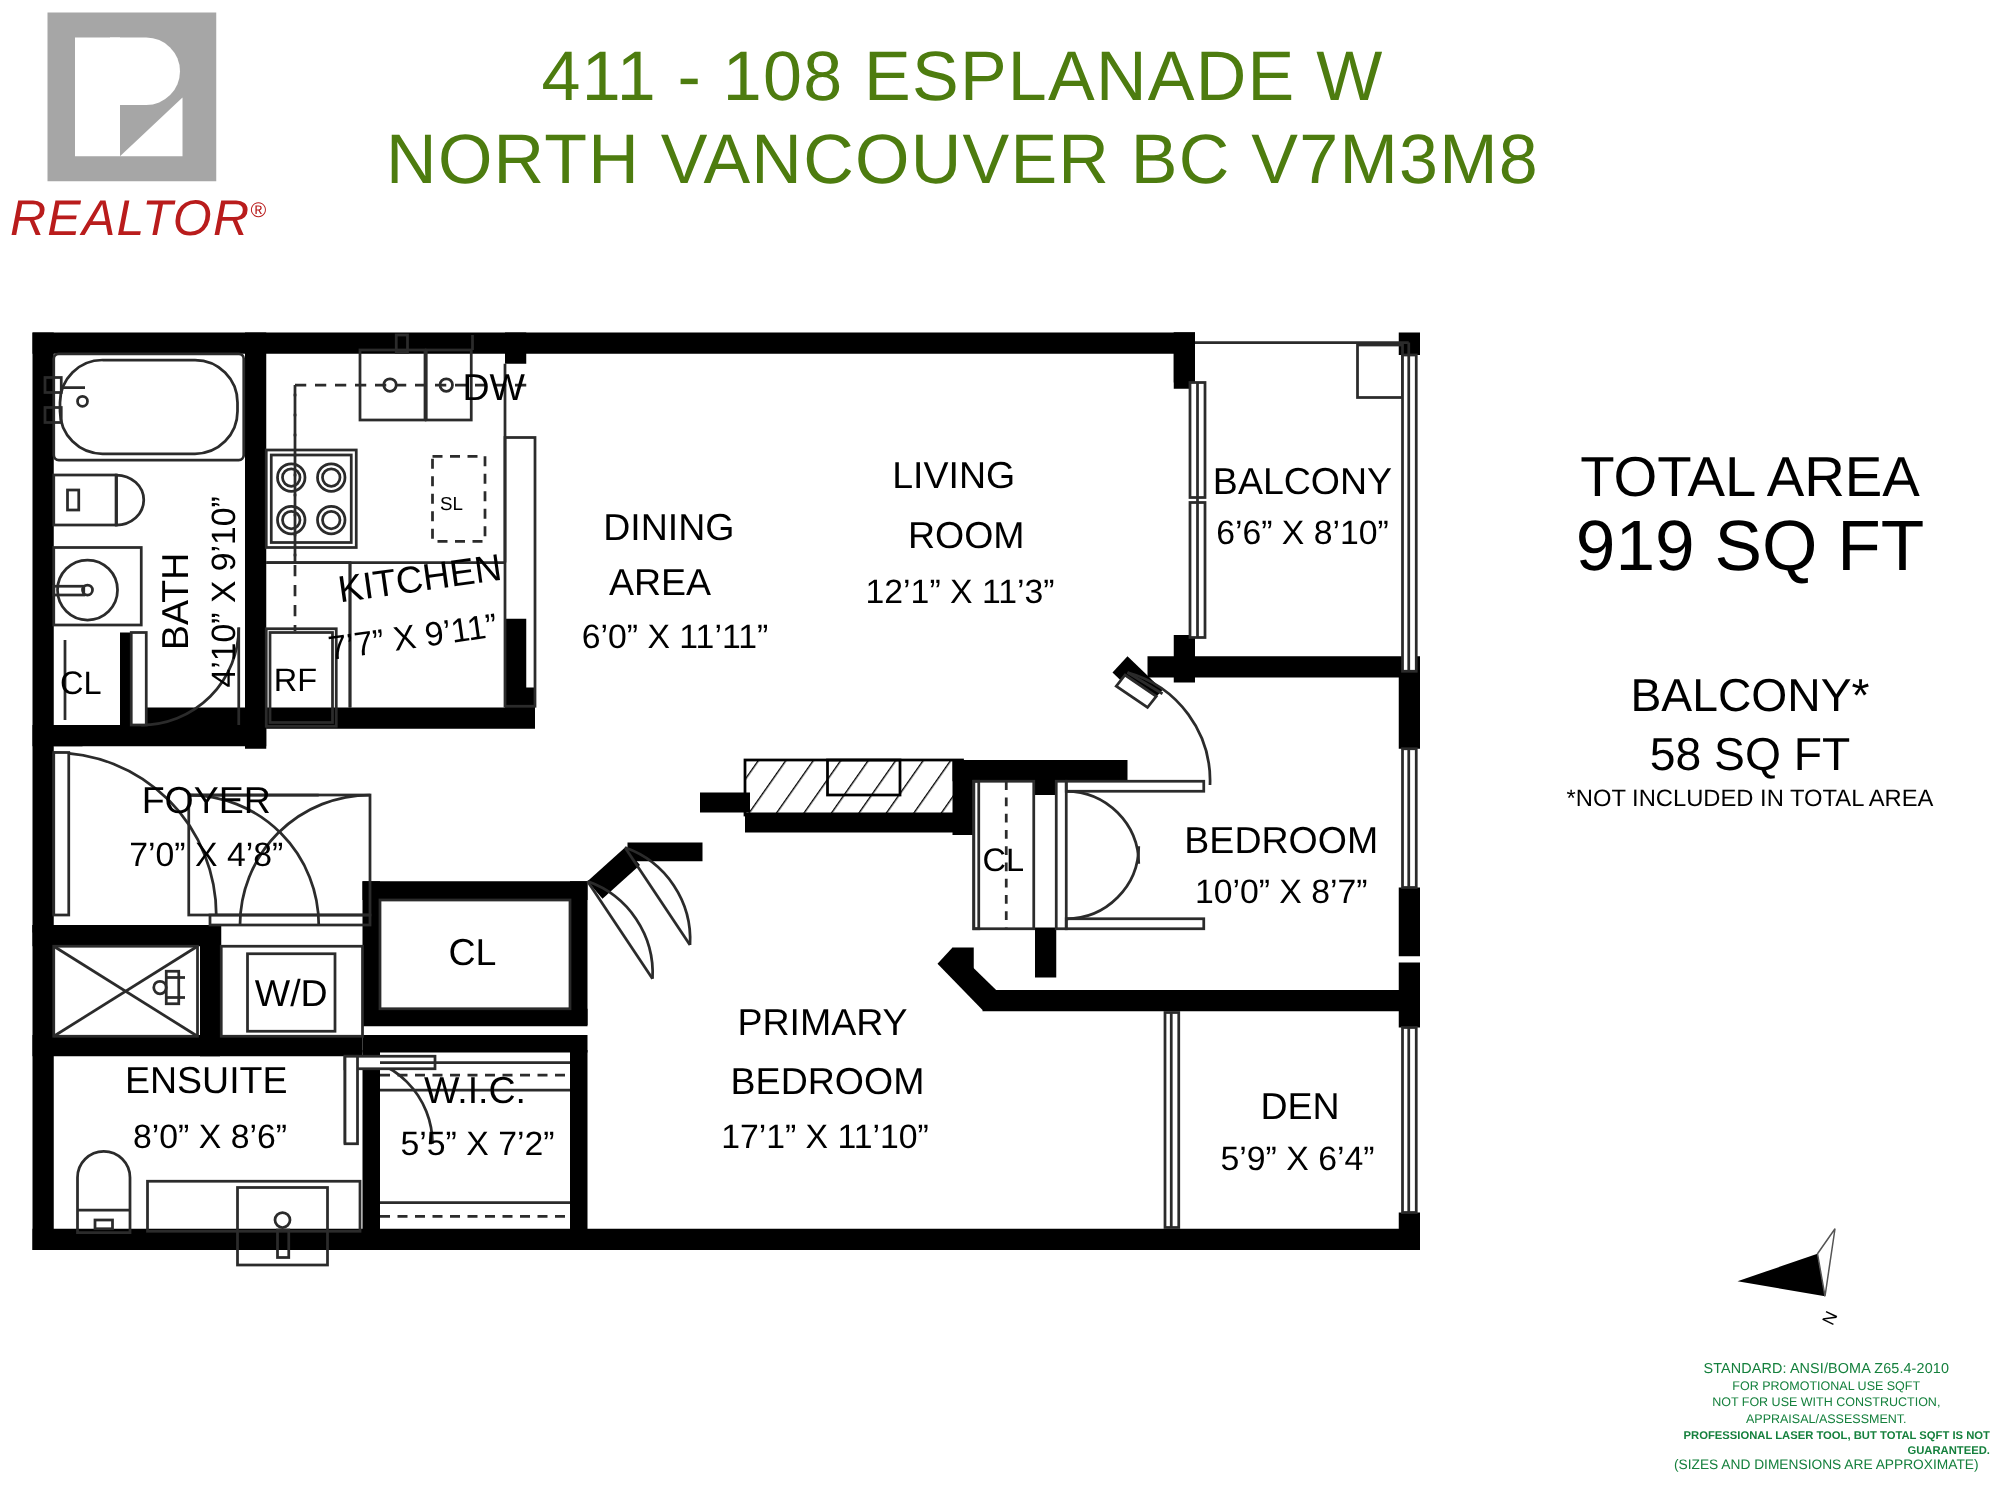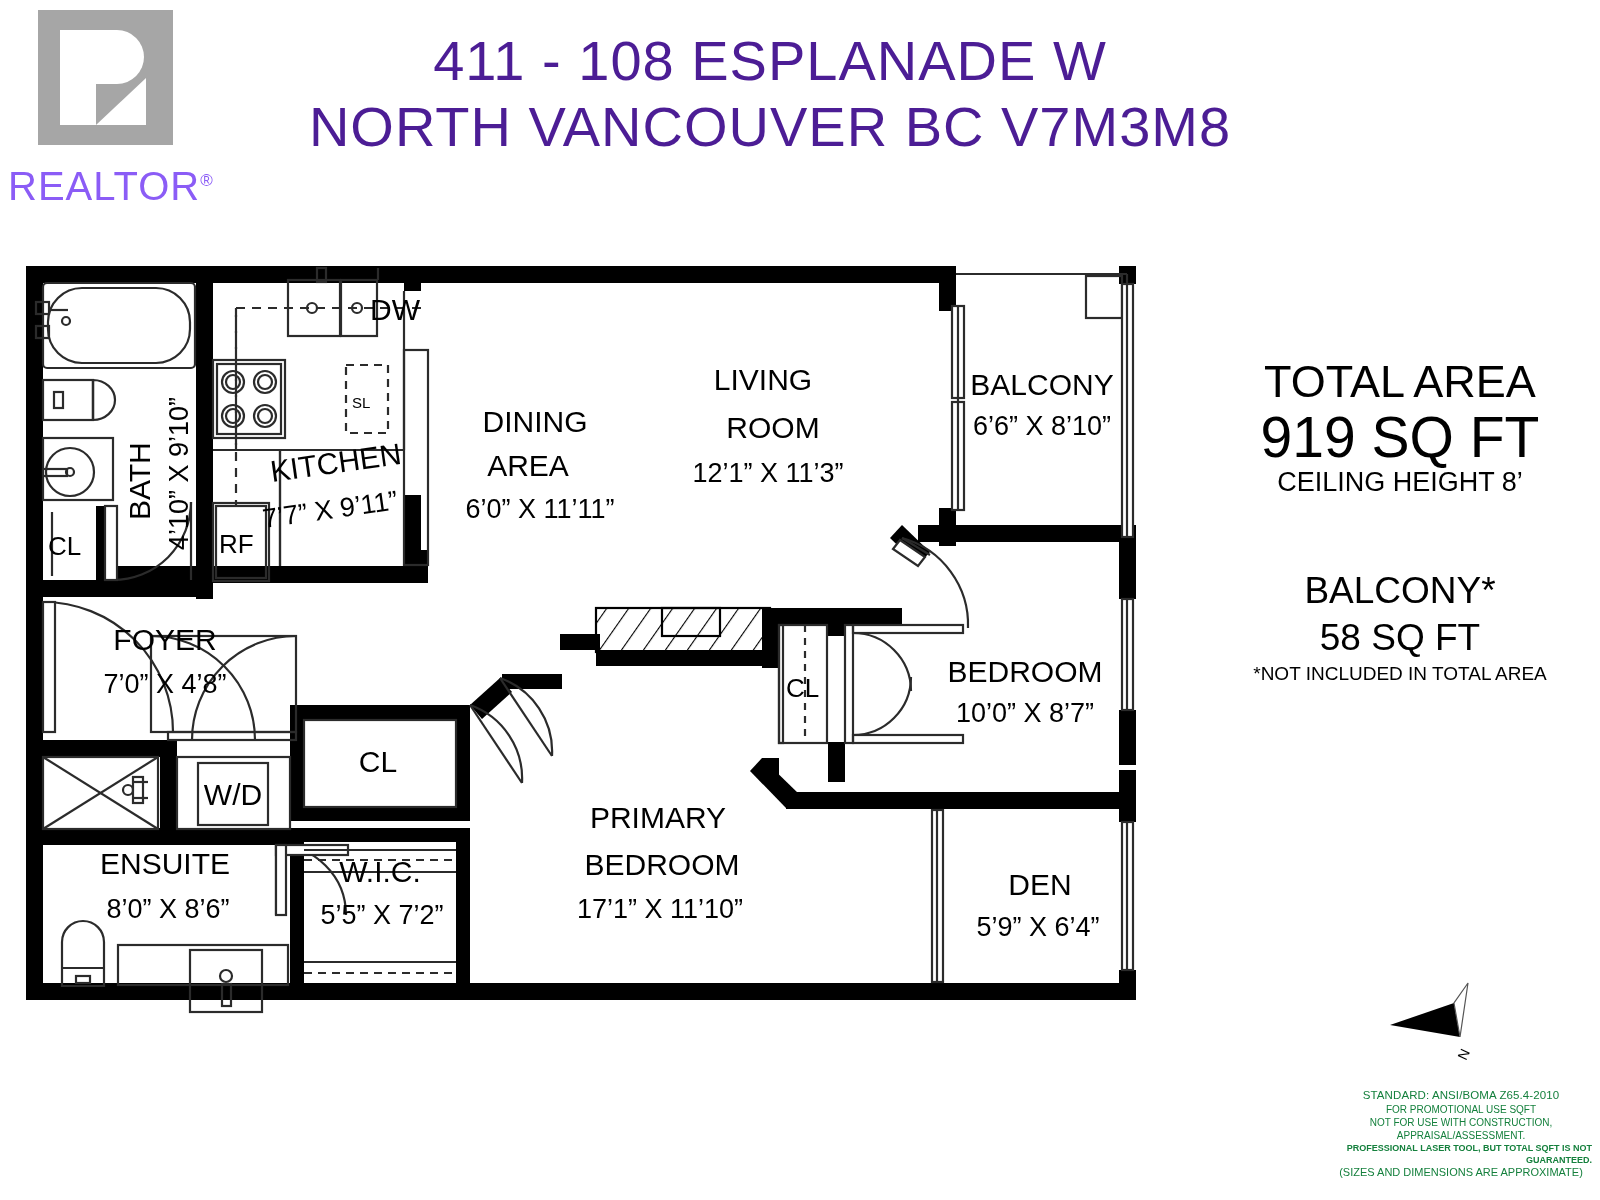--- a/index.html
+++ b/index.html
@@ -44,41 +44,42 @@
   }
   #logo-r-leg {
     position: absolute;
     left: 58px; top: 68px;
     width: 0; height: 0;
     border-left: 50px solid transparent;
     border-bottom: 47px solid #ffffff;
   }
   #logo-text {
     position: absolute;
-    left: 0px; top: 154px;
+    left: 0px; top: 143px;
     font-size: 40px;
     letter-spacing: 1px;
-    color: #8b5cf6;
+    color: #b91c1c;
     font-family: "Liberation Sans", sans-serif;
     white-space: nowrap;
+    font-style: italic;
   }
   #logo-text sup { font-size: 17px; vertical-align: super; }
 
   #title-block {
     position: absolute;
     left: 200px; top: 28px;
     width: 1140px;
     text-align: center;
   }
   .title-line {
     font-size: 56px;
     font-weight: 400;
     letter-spacing: 1px;
     line-height: 66px;
-    color: #4c1d95;
+    color: #4d7c0f;
     white-space: nowrap;
   }
 
   
   #info-panel {
     position: absolute;
     left: 1205px; top: 355px;
     width: 390px;
     text-align: center;
     color: #000000;
@@ -142,21 +143,20 @@
   </div>
 
   <div id="title-block">
     <div class="title-line">411 - 108 ESPLANADE W</div>
     <div class="title-line">NORTH VANCOUVER BC V7M3M8</div>
   </div>
 
   <div id="info-panel">
     <div class="info-big">TOTAL AREA</div>
     <div class="info-big2">919  SQ FT</div>
-    <div class="info-med">CEILING HEIGHT 8’</div>
     <div id="balcony-block">
       <div class="info-bal-t">BALCONY*</div>
       <div class="info-bal-v">58  SQ FT</div>
       <div class="info-bal-note">*NOT INCLUDED IN TOTAL AREA</div>
     </div>
   </div>
 
   <svg id="north-arrow" viewBox="0 0 110 90">
     <polygon points="8,50 78,62 72,28" fill="#000"></polygon>
     <polygon points="78,62 72,28 86,8" fill="#ffffff" stroke="#555" stroke-width="1.2"></polygon>

